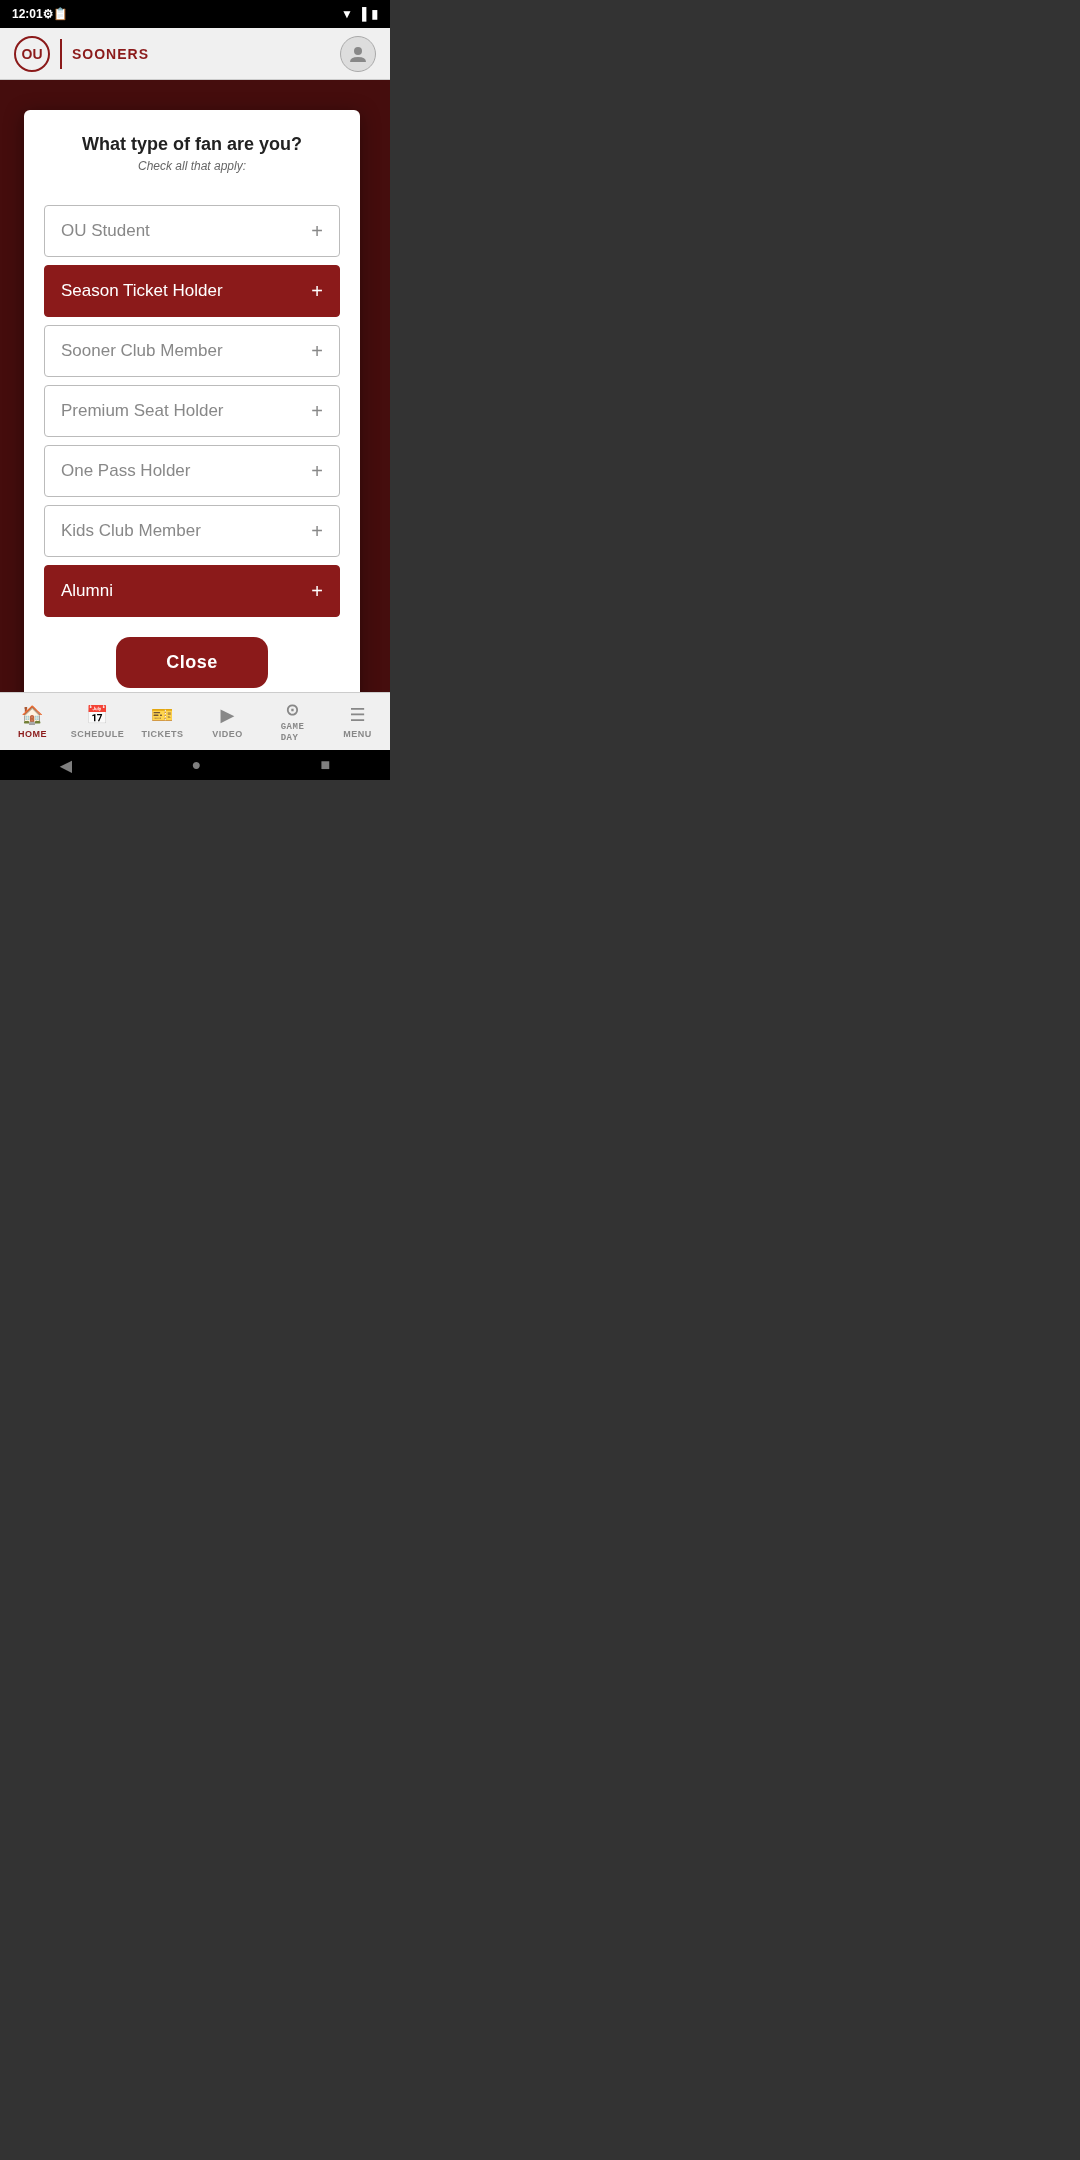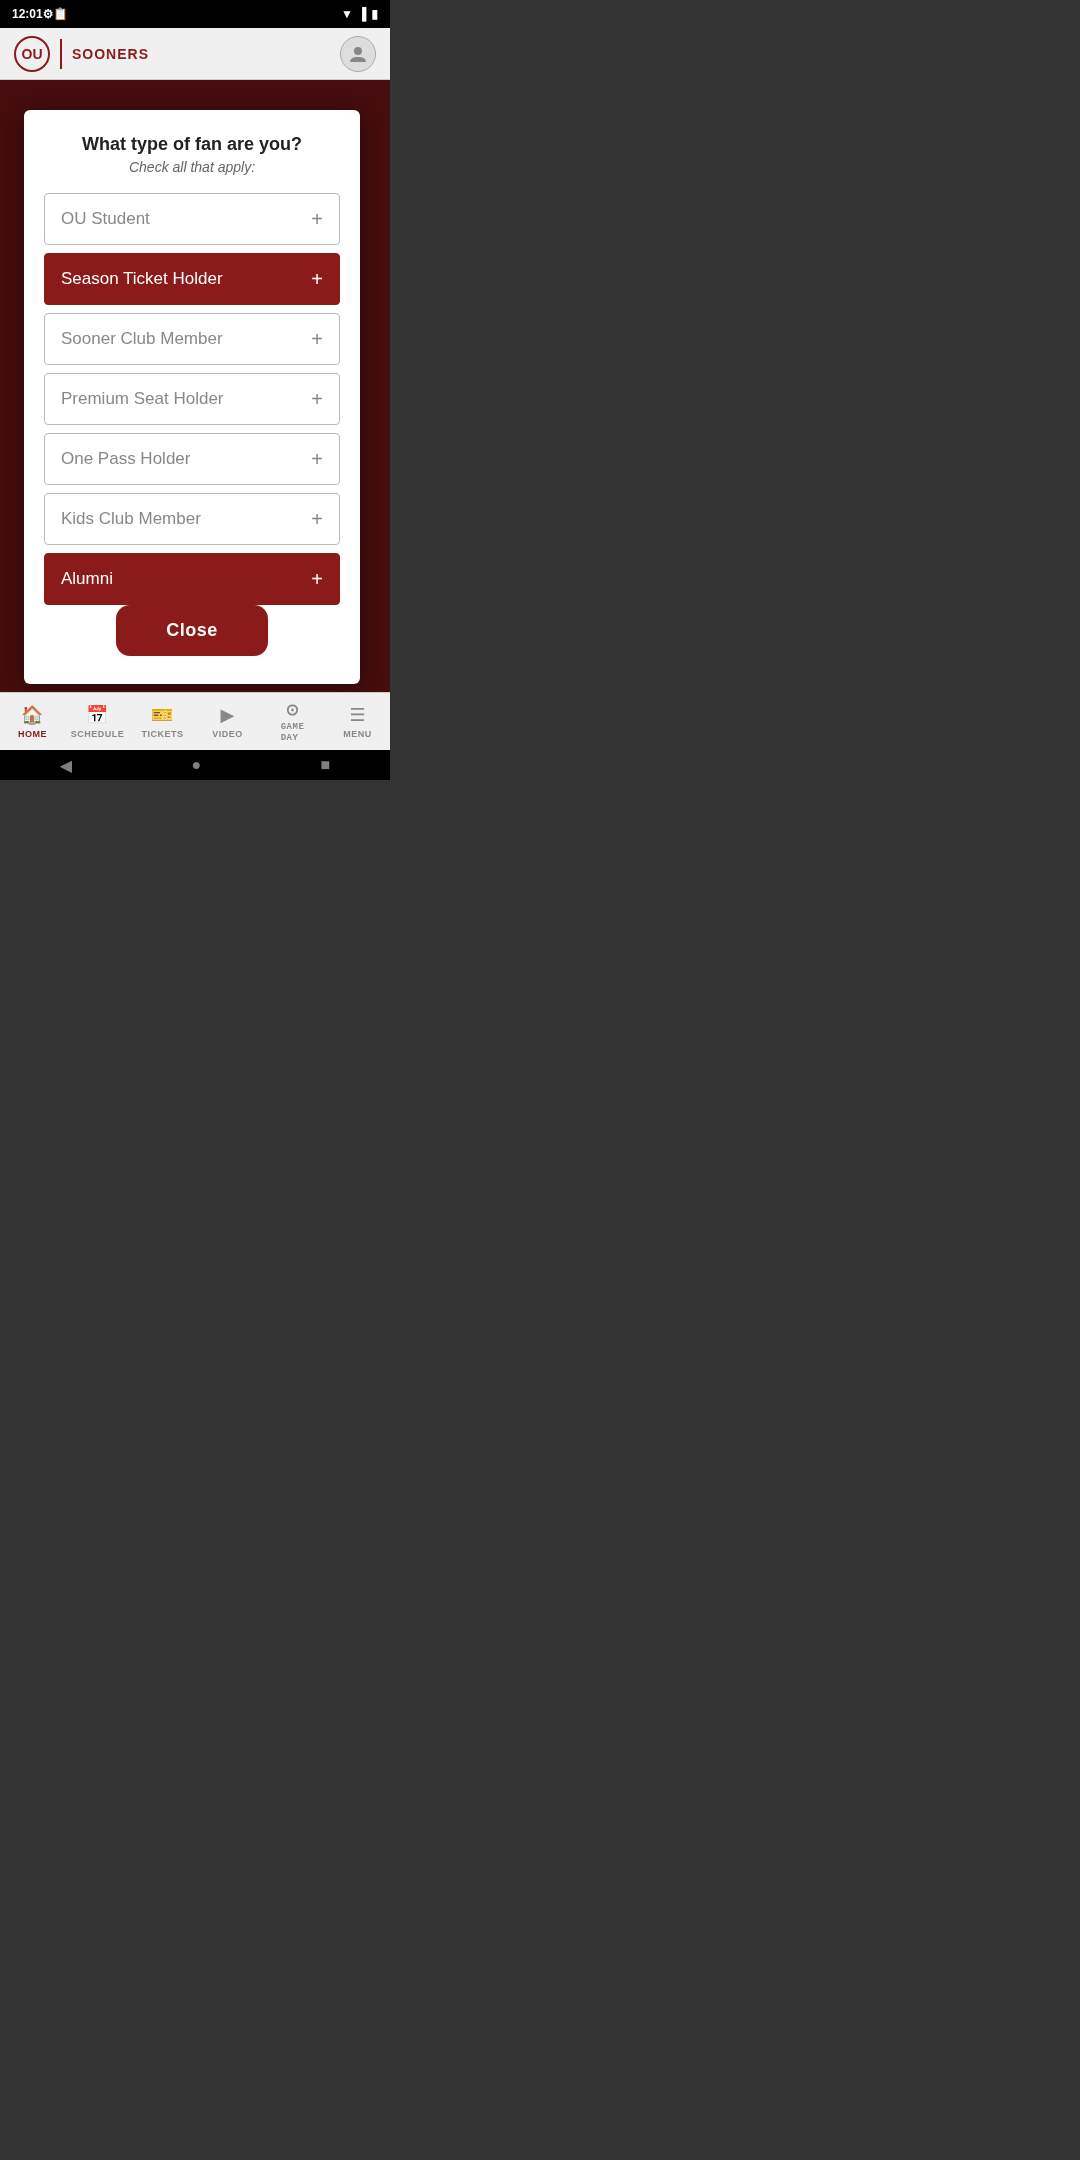--- a/index.html
+++ b/index.html
@@ -107,31 +107,32 @@
 
     .modal-title {
       text-align: center;
       font-size: 18px;
       font-weight: 600;
       color: #222;
       margin-bottom: 4px;
     }
     .modal-subtitle {
       text-align: center;
-      font-size: 14px;
+      font-size: 12px;
       color: #666;
       font-style: italic;
-      margin-bottom: 18px;
+      margin-bottom: 32px;
     }
 
     
     .fan-options {
       display: flex;
       flex-direction: column;
       gap: 8px;
+      margin-bottom: 20px;
     }
 
     .fan-option {
       height: 52px;
       display: flex;
       align-items: center;
       justify-content: space-between;
       padding: 0 16px;
       border: 1.5px solid #bbb;
       border-radius: 4px;

